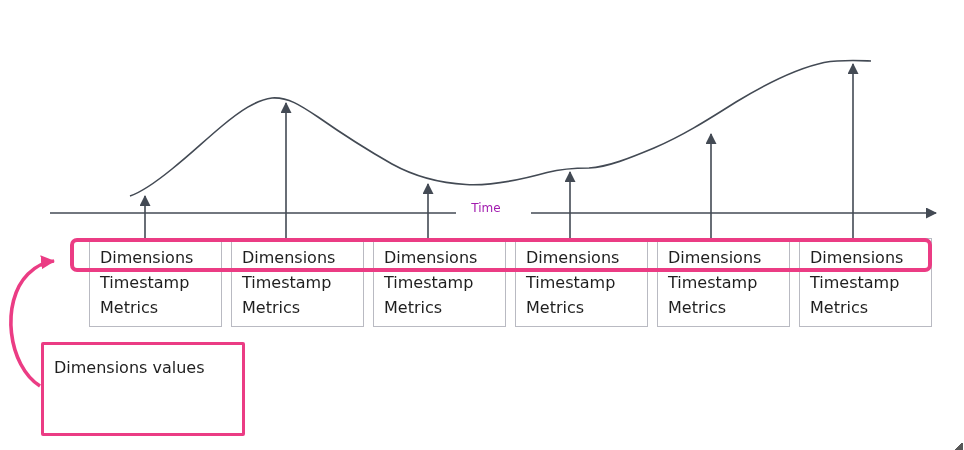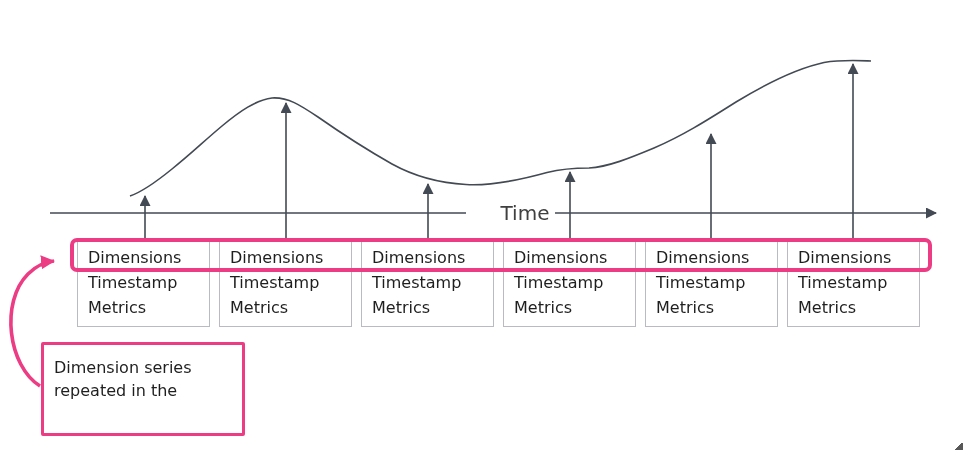--- a/index.html
+++ b/index.html
@@ -17,28 +17,28 @@
   .lines-layer{z-index:1;}
   .pink-layer{z-index:4;}
   .curve{fill:none;stroke:var(--line);stroke-width:1.6px;}
   .axis-line{stroke:var(--line);stroke-width:1.6px;}
   .v-arrow{stroke:var(--line);stroke-width:1.6px;}
   .arrow-fill{fill:var(--line);}
   .pink-path{fill:none;stroke:var(--pink);stroke-width:3.6px;}
   .pink-fill{fill:var(--pink);}
 
   .time-label{
-    position:absolute;z-index:2;left:495px;top:201px;width:60px;
-    text-align:center;font-size:20px;color:#404040;background:#fff;
+    position:absolute;z-index:2;left:456px;top:201px;width:60px;
+    text-align:center;font-size:12px;color:#a21caf;background:#fff;
   }
 
   .record-box{
     position:absolute;z-index:2;top:238px;width:133px;height:89px;
     background:#ffffff;border:1px solid var(--box-border);
-    box-sizing:border-box;padding:6px 12px 0 10px;
+    box-sizing:border-box;padding:6px 12px 0 10px;margin-left:12px;
   }
   .record-row{height:25px;line-height:25px;font-size:16px;white-space:nowrap;}
 
   .highlight-rect{
     position:absolute;z-index:5;left:70px;top:238px;width:862px;height:34px;
     border:4px solid var(--pink);border-radius:7px;box-sizing:border-box;
     background:transparent;pointer-events:none;
   }
 
   .callout{
@@ -128,19 +128,18 @@
     <div class="record-row">Metrics</div>
   </div>
 
   <div class="highlight-rect"></div>
 
   <svg class="layer pink-layer" viewBox="0 0 964 450" xmlns="http://www.w3.org/2000/svg">
     <path class="pink-path" d="M40,386 C8,366 0,302 28,274 C36,266 44,262 54,261" marker-end="url(#ah-pink)"></path>
   </svg>
 
   <div class="callout">
-    <div class="callout-line">Dimension series</div>
-    <div class="callout-line">repeated in the</div>
+    <div class="callout-line">Dimensions values</div>
   </div>
 
   <div class="corner-artifact"></div>
 
 </div>
 
 </body></html>

